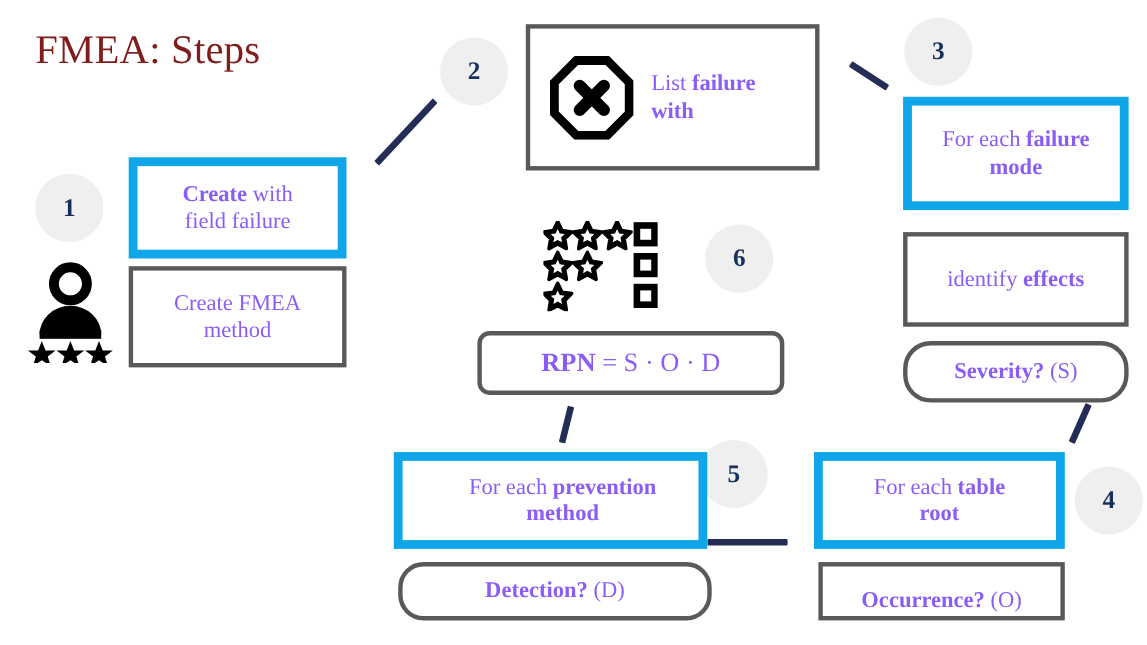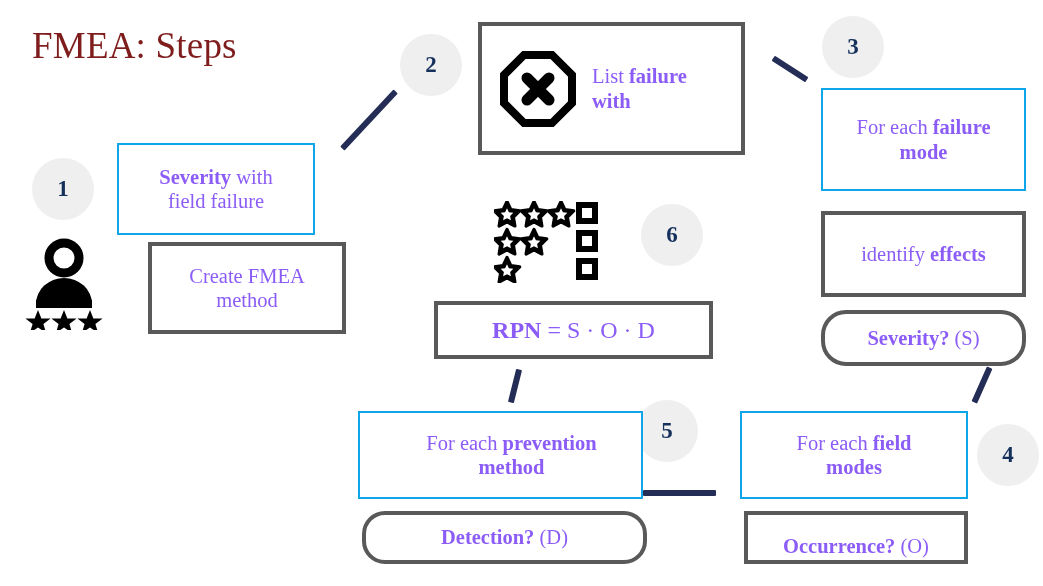--- a/index.html
+++ b/index.html
@@ -37,21 +37,21 @@
     background: #ffffff;
     color: #8b5cf6;
     display: flex;
     align-items: center;
     justify-content: center;
     text-align: center;
     font-size: 20.5px;
     line-height: 1.18;
     padding: 2px 6px;
   }
-  .box.light  { border: 2px solid #0ea5e9; }
+  .box.light  { border: 8px solid #0ea5e9; }
   .box.dark   { border: 4px solid #595959; }
   .box b { font-weight: bold; }
 
   
   .badge {
     position: absolute;
     box-sizing: border-box;
     border-radius: 50%;
     background: #efefef;
     color: #16305c;
@@ -121,24 +121,24 @@
 
       <g fill="#000000">
         <polygon points="14,72 17.4,80.6 26.6,80.6 19.4,86.1 22.1,94.8 14,89.6 5.9,94.8 8.6,86.1 1.4,80.6 10.6,80.6"></polygon>
         <polygon points="40,72 43.4,80.6 52.6,80.6 45.4,86.1 48.1,94.8 40,89.6 31.9,94.8 34.6,86.1 27.4,80.6 36.6,80.6"></polygon>
         <polygon points="66,72 69.4,80.6 78.6,80.6 71.4,86.1 74.1,94.8 66,89.6 57.9,94.8 60.6,86.1 53.4,80.6 62.6,80.6"></polygon>
       </g>
     </svg>
   </div>
 
   <div class="box light" style="left:117px; top:143px; width:198px; height:92px;">
-    <span class="box-text"><b>Severity</b><span> with</span><br><span>field failure</span></span>
-  </div>
-
-  <div class="box dark" style="left:117px; top:242px; width:198px; height:92px;margin-left:31px;">
+    <span class="box-text"><b>Create</b><span> with</span><br><span>field failure</span></span>
+  </div>
+
+  <div class="box dark" style="left:117px; top:242px; width:198px; height:92px;">
     <span class="box-text"><span>Create FMEA</span><br><span>method</span></span>
   </div>
 
   <div class="badge" style="left:400px; top:34px; width:62px; height:62px;">2</div>
 
   <div class="box dark with-icon" style="left:478px; top:22px; width:267px; height:133px;">
     <span class="icon-wrap" style="position:relative; left:0; top:0; width:76px; height:76px; flex:0 0 76px;">
       <svg width="76" height="76" viewBox="0 0 76 76" aria-hidden="true">
         <polygon points="24,4 52,4 72,24 72,52 52,72 24,72 4,52 4,24" fill="none" stroke="#000000" stroke-width="8" stroke-linejoin="miter"></polygon>
         <g stroke="#000000" stroke-width="11" stroke-linecap="round">
@@ -160,21 +160,21 @@
     <span class="box-text"><span>identify </span><b>effects</b></span>
   </div>
 
   <div class="box dark" style="left:821px; top:310px; width:205px; height:56px;border-radius:25px;">
     <span class="box-text"><b>Severity?</b><span> (S)</span></span>
   </div>
 
   <div class="badge" style="left:977px; top:424px; width:62px; height:62px;">4</div>
 
   <div class="box light" style="left:740px; top:411px; width:228px; height:88px;">
-    <span class="box-text"><span>For each </span><b>field</b><br><b>modes</b></span>
+    <span class="box-text"><span>For each </span><b>table</b><br><b>root</b></span>
   </div>
 
   <div class="box dark" style="left:744px; top:511px; width:224px; height:53px;align-items:flex-end;">
     <span class="box-text"><b>Occurrence?</b><span> (O)</span></span>
   </div>
 
   <div class="badge" style="left:636px; top:400px; width:62px; height:62px;">5</div>
 
   <div class="box light" style="left:358px; top:411px; width:285px; height:88px;padding-left:28px;">
     <span class="box-text"><span>For each </span><b>prevention</b><br><b>method</b></span>
@@ -205,17 +205,17 @@
       <use href="#fstar" x="0" y="56"></use>
 
       <g fill="none" stroke="#000000" stroke-width="6">
         <rect x="85" y="4" width="16" height="16"></rect>
         <rect x="85" y="32" width="16" height="16"></rect>
         <rect x="85" y="60" width="16" height="16"></rect>
       </g>
     </svg>
   </div>
 
-  <div class="box dark" style="left:434px; top:301px; width:279px; height:58px; font-size:24px;">
+  <div class="box dark" style="left:434px; top:301px; width:279px; height:58px; font-size:24px;border-radius:11px;">
     <span class="box-text"><b>RPN</b><span> = S · O · D</span></span>
   </div>
 
 </div>
 
 </body></html>

